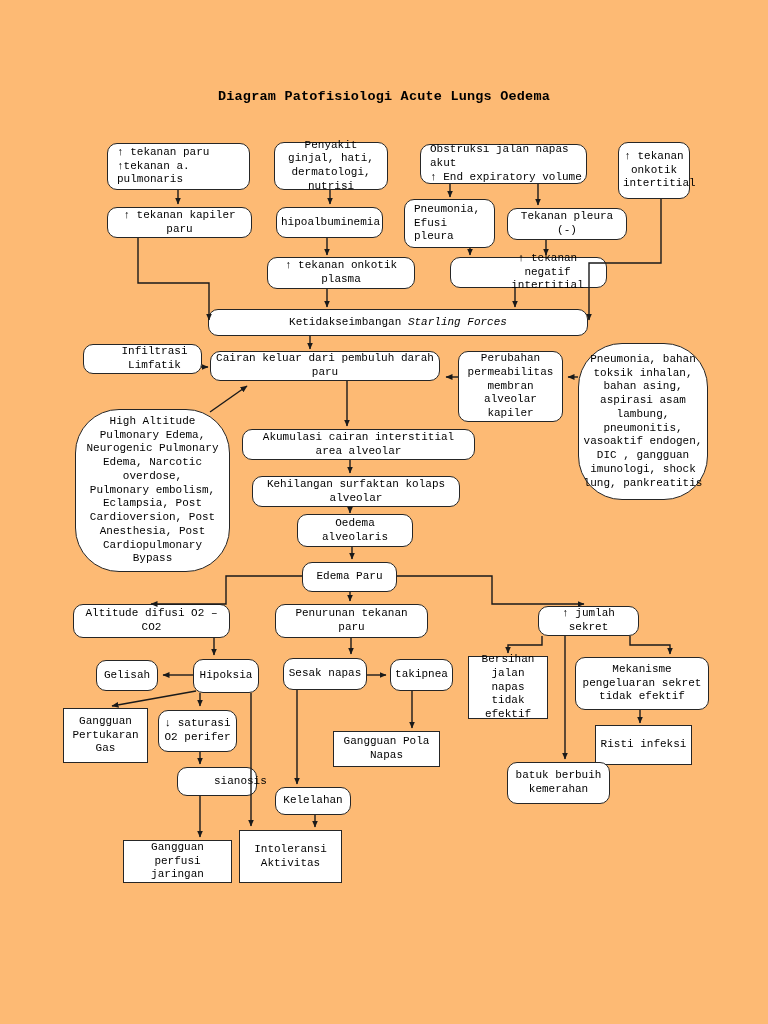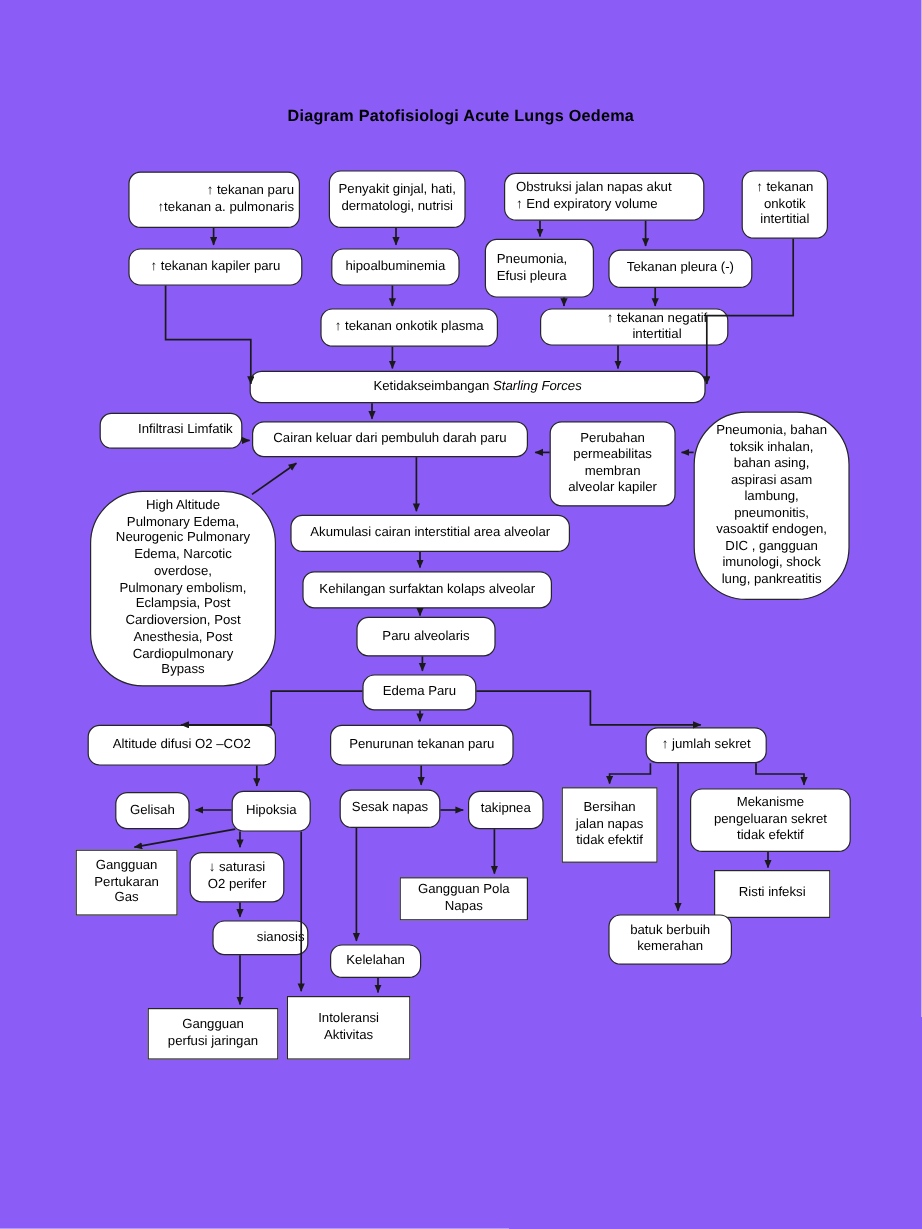--- a/index.html
+++ b/index.html
@@ -1,18 +1,18 @@
 <!DOCTYPE html>
 <html><head>
 <meta charset="utf-8">
 <style>
   html,body{margin:0;padding:0;background:#ffffff;}
   #canvas{
-    position:relative;width:768px;height:1024px;background:#8b5cf6;overflow:hidden;
-    font-family:Liberation Sans, sans-serif;color:#000;
+    position:relative;width:768px;height:1024px;background:#fdba74;overflow:hidden;
+    font-family:Liberation Mono, monospace;color:#000;
   }
   #page-title{
     position:absolute;left:0;top:89px;width:768px;text-align:center;
     font-size:13.5px;font-weight:bold;letter-spacing:.2px;
   }
   .node{
     position:absolute;box-sizing:border-box;background:#fff;
     border:1.5px solid #262626;
     display:flex;flex-direction:column;justify-content:center;
     font-size:11px;line-height:1.25;white-space:pre-line;
@@ -23,21 +23,21 @@
   .node.rect{border-radius:0;}
   .node.left{text-align:left;padding-left:9px;}
   #edges{position:absolute;left:0;top:0;width:768px;height:1024px;pointer-events:none;}
 </style>
 </head>
 <body>
 
 <div id="canvas">
   <div id="page-title">Diagram Patofisiologi Acute Lungs Oedema</div>
   <div id="nodes-layer">
-      <div class="node rounded left" style="left: 107px; top: 143px; width: 143px; height: 47px; text-align: right;"><span>↑ tekanan paru
+      <div class="node rounded left" style="left: 107px; top: 143px; width: 143px; height: 47px;"><span>↑ tekanan paru
 ↑tekanan a. pulmonaris</span></div>
       <div class="node rounded" style="left: 274px; top: 142px; width: 114px; height: 48px;"><span>Penyakit ginjal, hati,
 dermatologi, nutrisi</span></div>
       <div class="node rounded left" style="left: 420px; top: 144px; width: 167px; height: 40px;"><span>Obstruksi jalan napas akut
 ↑ End expiratory volume</span></div>
       <div class="node rounded" style="left: 618px; top: 142px; width: 72px; height: 57px;"><span>↑ tekanan
 onkotik
 intertitial</span></div>
       <div class="node rounded" style="left: 107px; top: 207px; width: 145px; height: 31px;"><span>↑ tekanan kapiler paru</span></div>
       <div class="node rounded" style="left: 276px; top: 207px; width: 107px; height: 31px;"><span>hipoalbuminemia</span></div>
@@ -69,21 +69,21 @@
 Edema, Narcotic
 overdose,
 Pulmonary embolism,
 Eclampsia, Post
 Cardioversion, Post
 Anesthesia, Post
 Cardiopulmonary
 Bypass</span></div>
       <div class="node rounded" style="left: 242px; top: 429px; width: 233px; height: 31px;"><span>Akumulasi cairan interstitial area alveolar</span></div>
       <div class="node rounded" style="left: 252px; top: 476px; width: 208px; height: 31px;"><span>Kehilangan surfaktan kolaps alveolar</span></div>
-      <div class="node rounded" style="left: 297px; top: 514px; width: 116px; height: 33px;"><span>Paru alveolaris</span></div>
+      <div class="node rounded" style="left: 297px; top: 514px; width: 116px; height: 33px;"><span>Oedema alveolaris</span></div>
       <div class="node rounded" style="left: 302px; top: 562px; width: 95px; height: 30px;"><span>Edema Paru</span></div>
       <div class="node rounded" style="left: 73px; top: 604px; width: 157px; height: 34px;"><span>Altitude difusi O2 –CO2</span></div>
       <div class="node rounded" style="left: 275px; top: 604px; width: 153px; height: 34px;"><span>Penurunan tekanan paru</span></div>
       <div class="node rounded" style="left: 538px; top: 606px; width: 101px; height: 30px;"><span>↑ jumlah sekret</span></div>
       <div class="node rounded" style="left: 96px; top: 660px; width: 62px; height: 31px;"><span>Gelisah</span></div>
       <div class="node rounded" style="left: 193px; top: 659px; width: 66px; height: 34px;"><span>Hipoksia</span></div>
       <div class="node rounded" style="left: 283px; top: 658px; width: 84px; height: 32px;"><span>Sesak napas</span></div>
       <div class="node rounded" style="left: 390px; top: 659px; width: 63px; height: 32px;"><span>takipnea</span></div>
       <div class="node rect" style="left: 468px; top: 656px; width: 80px; height: 63px;"><span>Bersihan
 jalan napas

